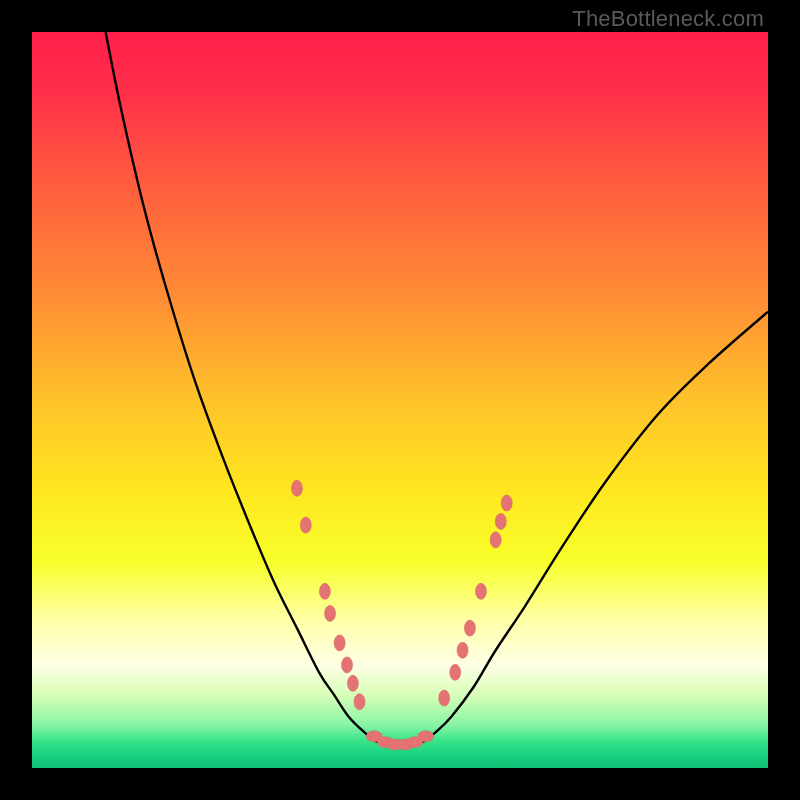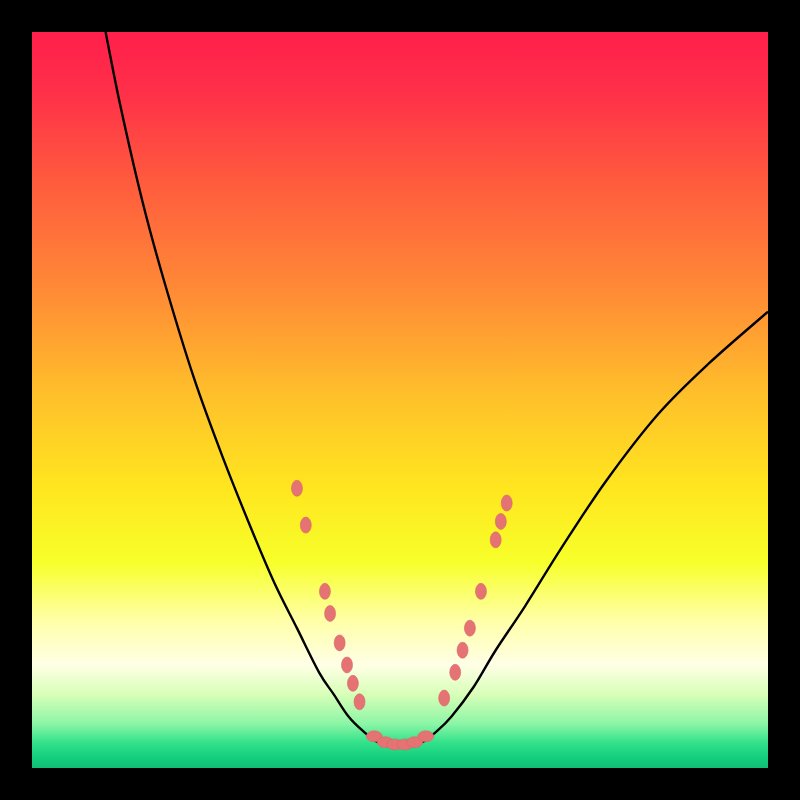--- a/index.html
+++ b/index.html
@@ -105,14 +105,15 @@
           <ellipse cx="437.92" cy="596.16" rx="5.5" ry="8" fill="#e57373" stroke="#d86666" stroke-width="0.6"></ellipse>
           <ellipse cx="448.96" cy="559.36" rx="5.5" ry="8" fill="#e57373" stroke="#d86666" stroke-width="0.6"></ellipse>
           <ellipse cx="463.68" cy="507.84" rx="5.5" ry="8" fill="#e57373" stroke="#d86666" stroke-width="0.6"></ellipse>
           <ellipse cx="468.83" cy="489.44" rx="5.5" ry="8" fill="#e57373" stroke="#d86666" stroke-width="0.6"></ellipse>
           <ellipse cx="474.72" cy="471.04" rx="5.5" ry="8" fill="#e57373" stroke="#d86666" stroke-width="0.6"></ellipse>
         </g>
     </svg>
 
   </div>
 
+  <div class="attribution">TheBottleneck.com</div>
 
 </div>
 
 </body></html>

